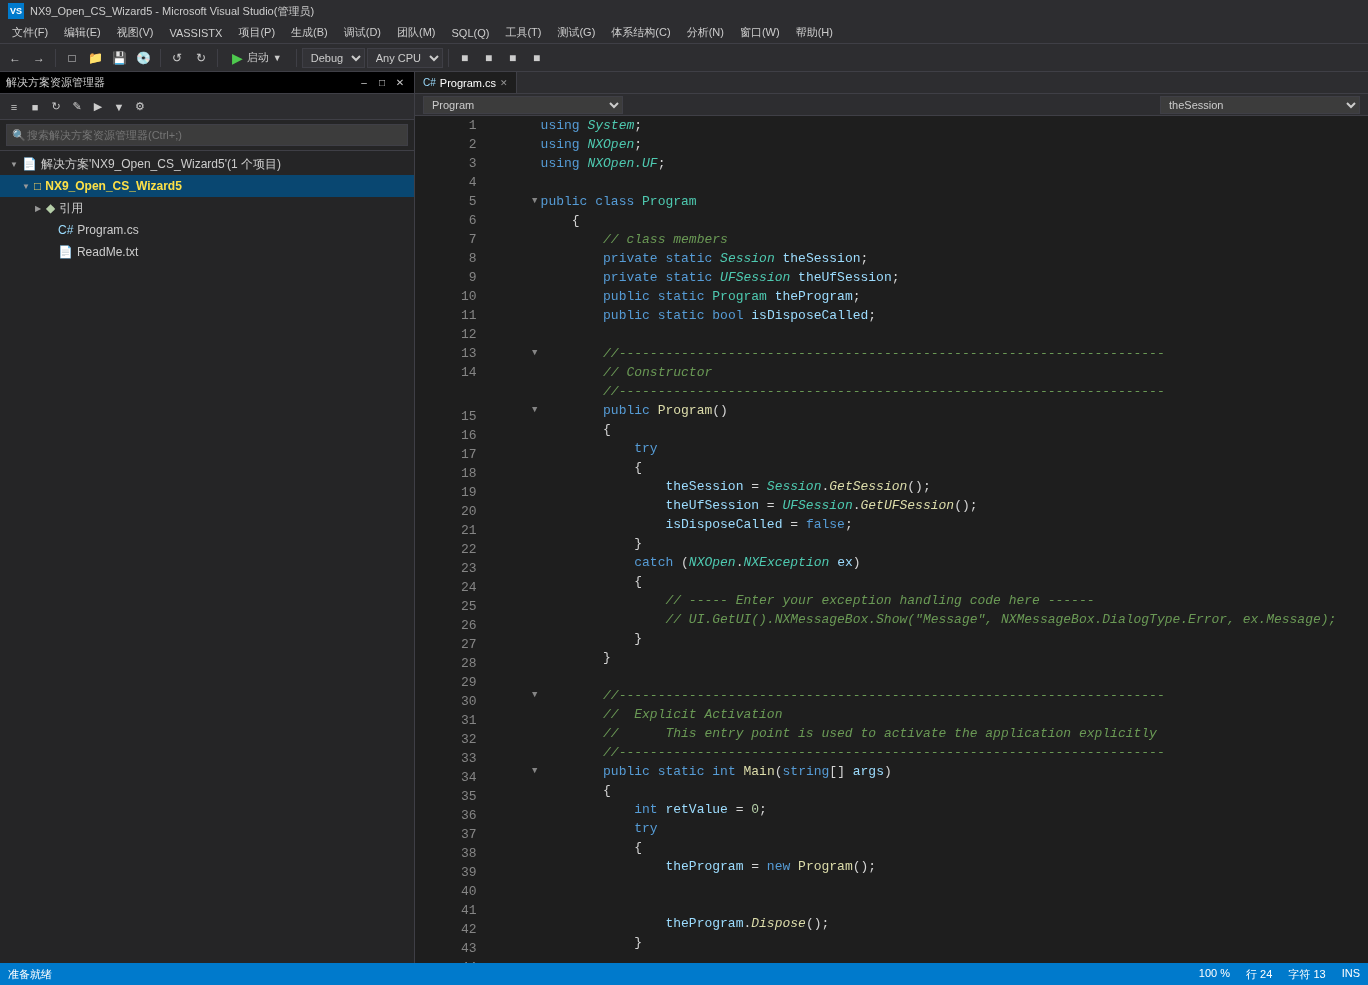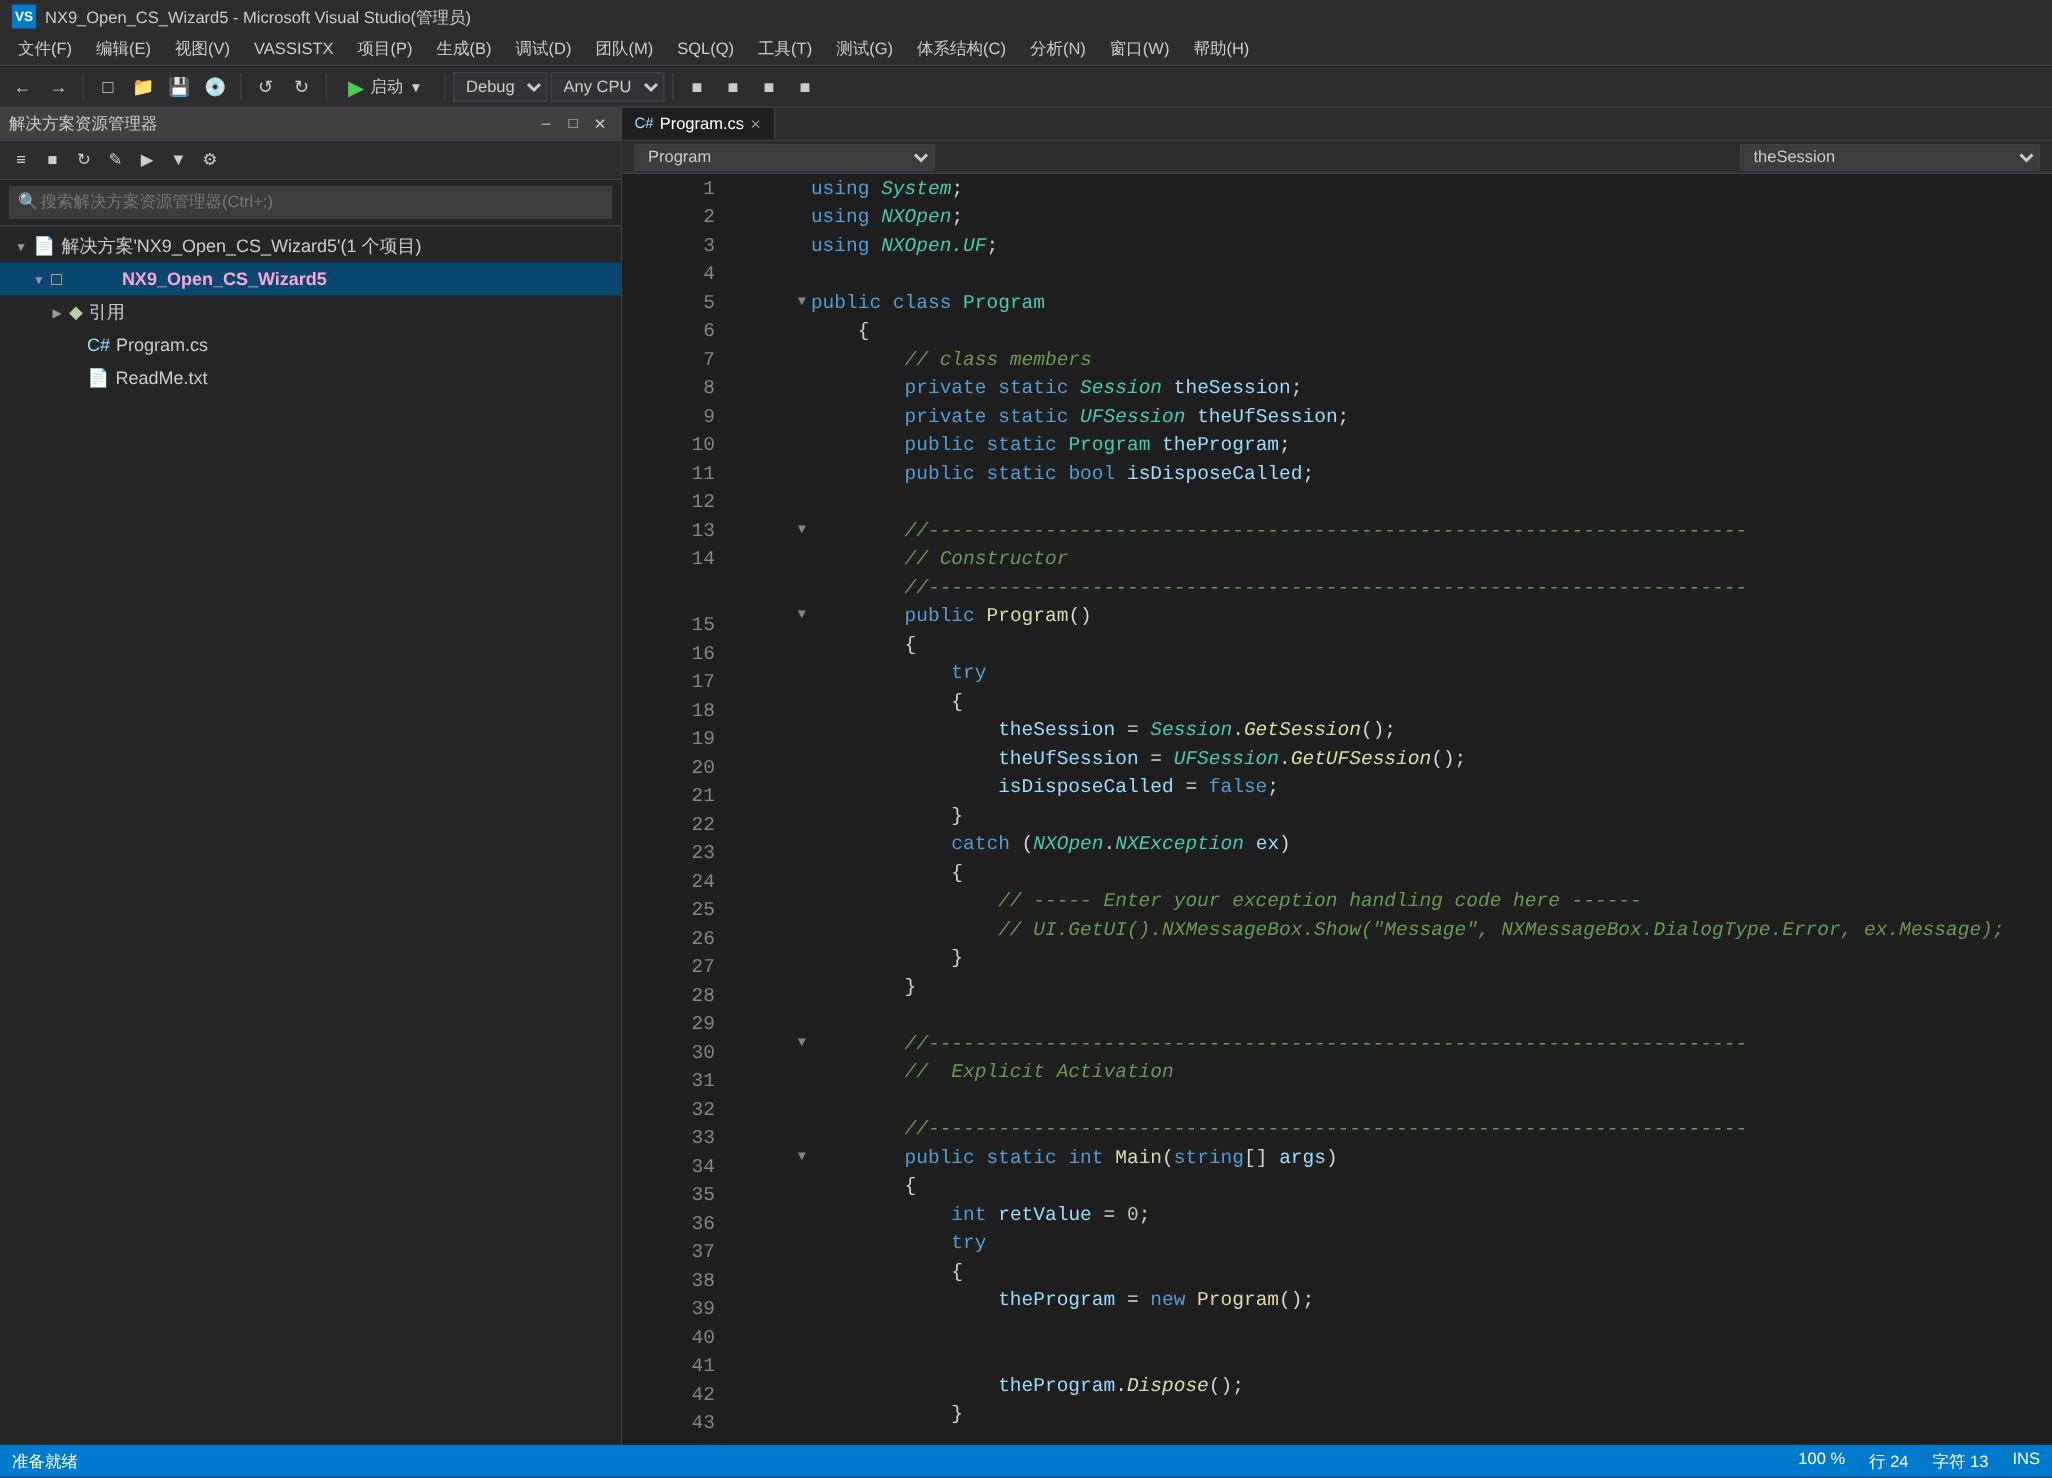--- a/index.html
+++ b/index.html
@@ -95,21 +95,21 @@
     
     #solution-explorer {
       width: 415px;
       background: #252526;
       display: flex;
       flex-direction: column;
       border-right: 1px solid #3f3f46;
       flex-shrink: 0;
     }
     #se-header {
-      background: #404040;
+      background: #000000;
       height: 22px;
       display: flex;
       align-items: center;
       padding: 0 6px;
       font-family: 'Segoe UI', sans-serif;
       font-size: 11px;
       color: #cccccc;
       border-bottom: 1px solid #3f3f46;
     }
     #se-header .se-title { flex: 1; }
@@ -407,21 +407,21 @@
         <span class="indent" style="width:4px;"></span>
         <span class="tree-arrow">▼</span>
         <span class="tree-icon icon-solution">📄</span>
         <span>解决方案'NX9_Open_CS_Wizard5'(1 个项目)</span>
       </div>
 
       <div class="tree-item selected">
         <span class="indent" style="width:16px;"></span>
         <span class="tree-arrow">▼</span>
         <span class="tree-icon icon-project">□</span>
-        <span style="color:#f9a8d4; font-weight:600;margin-left:36px;">NX9_Open_CS_Wizard5</span>
+        <span style="color:#fde047; font-weight:600;">NX9_Open_CS_Wizard5</span>
       </div>
 
       <div class="tree-item">
         <span class="indent" style="width:28px;"></span>
         <span class="tree-arrow">▶</span>
         <span class="tree-icon icon-ref">◆</span>
         <span>引用</span>
       </div>
 
       <div class="tree-item">
@@ -533,21 +533,21 @@
           <div class="code-line"><span class="fold-indicator"></span><span class="plain">            }</span></div>
           <div class="code-line"><span class="fold-indicator"></span><span class="plain">            </span><span class="kw">catch</span><span class="plain"> (</span><span class="italic-type">NXOpen</span><span class="plain">.</span><span class="italic-type">NXException</span><span class="plain"> </span><span class="param">ex</span><span class="plain">)</span></div>
           <div class="code-line"><span class="fold-indicator"></span><span class="plain">            {</span></div>
           <div class="code-line"><span class="fold-indicator"></span><span class="plain">                </span><span class="comment">// ----- Enter your exception handling code here ------</span></div>
           <div class="code-line"><span class="fold-indicator"></span><span class="plain">                </span><span class="comment">// UI.GetUI().NXMessageBox.Show("Message", NXMessageBox.DialogType.Error, ex.Message);</span></div>
           <div class="code-line"><span class="fold-indicator"></span><span class="plain">            }</span></div>
           <div class="code-line"><span class="fold-indicator"></span><span class="plain">        }</span></div>
           <div class="code-line"><span class="fold-indicator"></span></div>
           <div class="code-line"><span class="fold-indicator">▼</span><span class="plain">        </span><span class="comment">//----------------------------------------------------------------------</span></div>
           <div class="code-line"><span class="fold-indicator"></span><span class="plain">        </span><span class="comment">//  Explicit Activation</span></div>
-          <div class="code-line"><span class="fold-indicator"></span><span class="plain">        </span></div>
+          <div class="code-line"><span class="fold-indicator"></span><span class="plain">        </span><span class="comment">//      This entry point is used to activate the application explicitly</span></div>
           <div class="code-line"><span class="fold-indicator"></span><span class="plain">        </span><span class="comment">//----------------------------------------------------------------------</span></div>
           <div class="code-line"><span class="fold-indicator">▼</span><span class="plain">        </span><span class="kw">public</span><span class="plain"> </span><span class="kw">static</span><span class="plain"> </span><span class="kw">int</span><span class="plain"> </span><span class="method">Main</span><span class="plain">(</span><span class="kw">string</span><span class="plain">[] </span><span class="param">args</span><span class="plain">)</span></div>
           <div class="code-line"><span class="fold-indicator"></span><span class="plain">        {</span></div>
           <div class="code-line"><span class="fold-indicator"></span><span class="plain">            </span><span class="kw">int</span><span class="plain"> </span><span class="var">retValue</span><span class="plain"> = </span><span class="number">0</span><span class="plain">;</span></div>
           <div class="code-line"><span class="fold-indicator"></span><span class="plain">            </span><span class="kw">try</span></div>
           <div class="code-line"><span class="fold-indicator"></span><span class="plain">            {</span></div>
           <div class="code-line"><span class="fold-indicator"></span><span class="plain">                </span><span class="var">theProgram</span><span class="plain"> = </span><span class="kw">new</span><span class="plain"> </span><span class="method">Program</span><span class="plain">();</span></div>
           <div class="code-line"><span class="fold-indicator"></span></div>
           <div class="code-line"><span class="fold-indicator"></span></div>
           <div class="code-line"><span class="fold-indicator"></span><span class="plain">                </span><span class="var">theProgram</span><span class="plain">.</span><span class="italic-method">Dispose</span><span class="plain">();</span></div>

